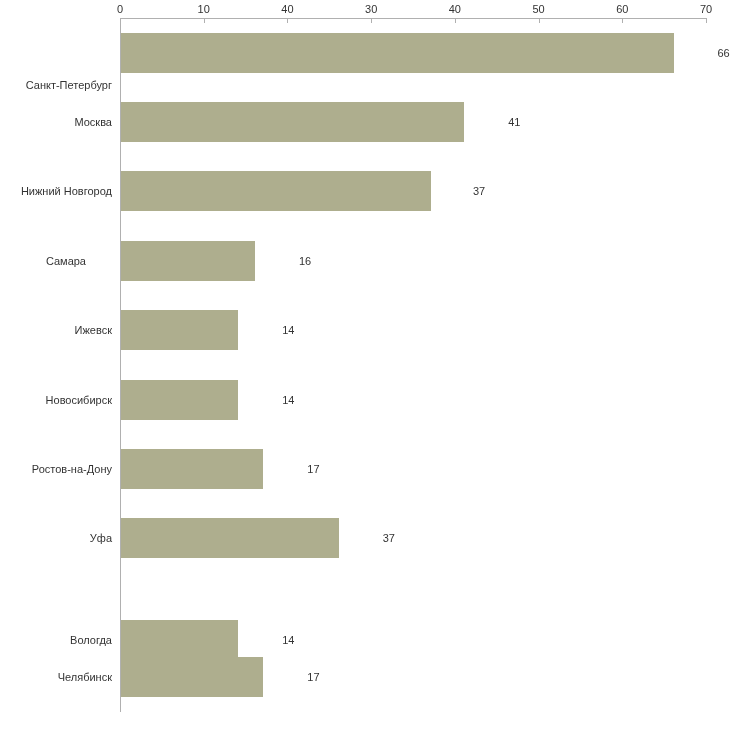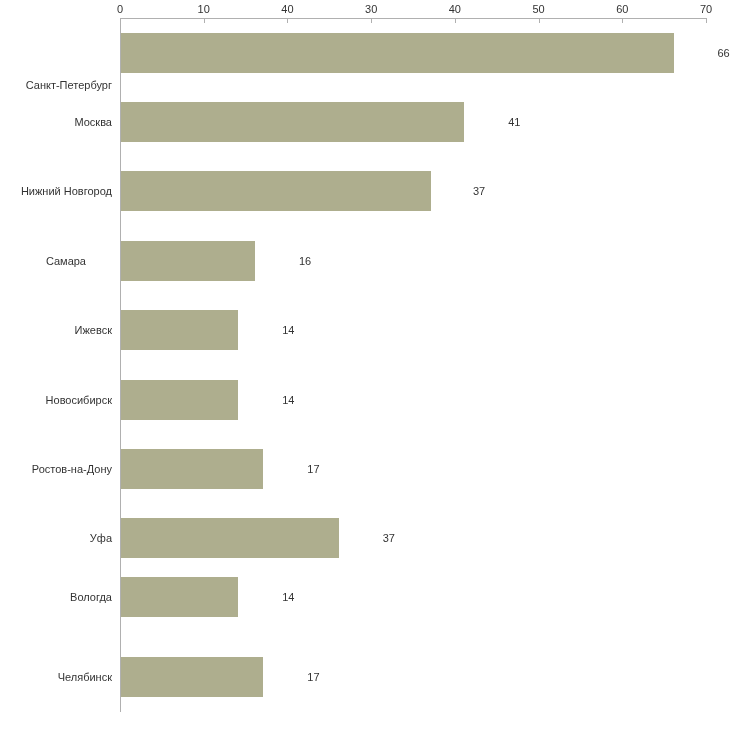--- a/index.html
+++ b/index.html
@@ -174,21 +174,21 @@
       <div class="row" style="top: 416.4px; height: 69.4px;">
         <div class="cat-label" style="right: 594px;">Ростов-на-Дону</div>
         <div class="bar" style="width: 142.314px; background: rgb(174, 174, 142);"></div>
         <div class="bar-value" style="left: 149.314px;">17</div>
       </div>
       <div class="row" style="top: 485.8px; height: 69.4px;">
         <div class="cat-label" style="right: 594px;">Уфа</div>
         <div class="bar" style="width: 217.657px; background: rgb(174, 174, 142);"></div>
         <div class="bar-value" style="left: 224.657px;">37</div>
       </div>
-      <div class="row" style="top: 544px; height: 69.4px;">
+      <div class="row" style="top: 587px; height: 69.4px;">
         <div class="cat-label" style="right: 594px;">Вологда</div>
         <div class="bar" style="width: 117.2px; background: rgb(174, 174, 142);"></div>
         <div class="bar-value" style="left: 124.2px;">14</div>
       </div>
       <div class="row" style="top: 624.6px; height: 69.4px;">
         <div class="cat-label" style="right: 594px;">Челябинск</div>
         <div class="bar" style="width: 142.314px; background: rgb(174, 174, 142);"></div>
         <div class="bar-value" style="left: 149.314px;">17</div>
       </div>
     </div>

